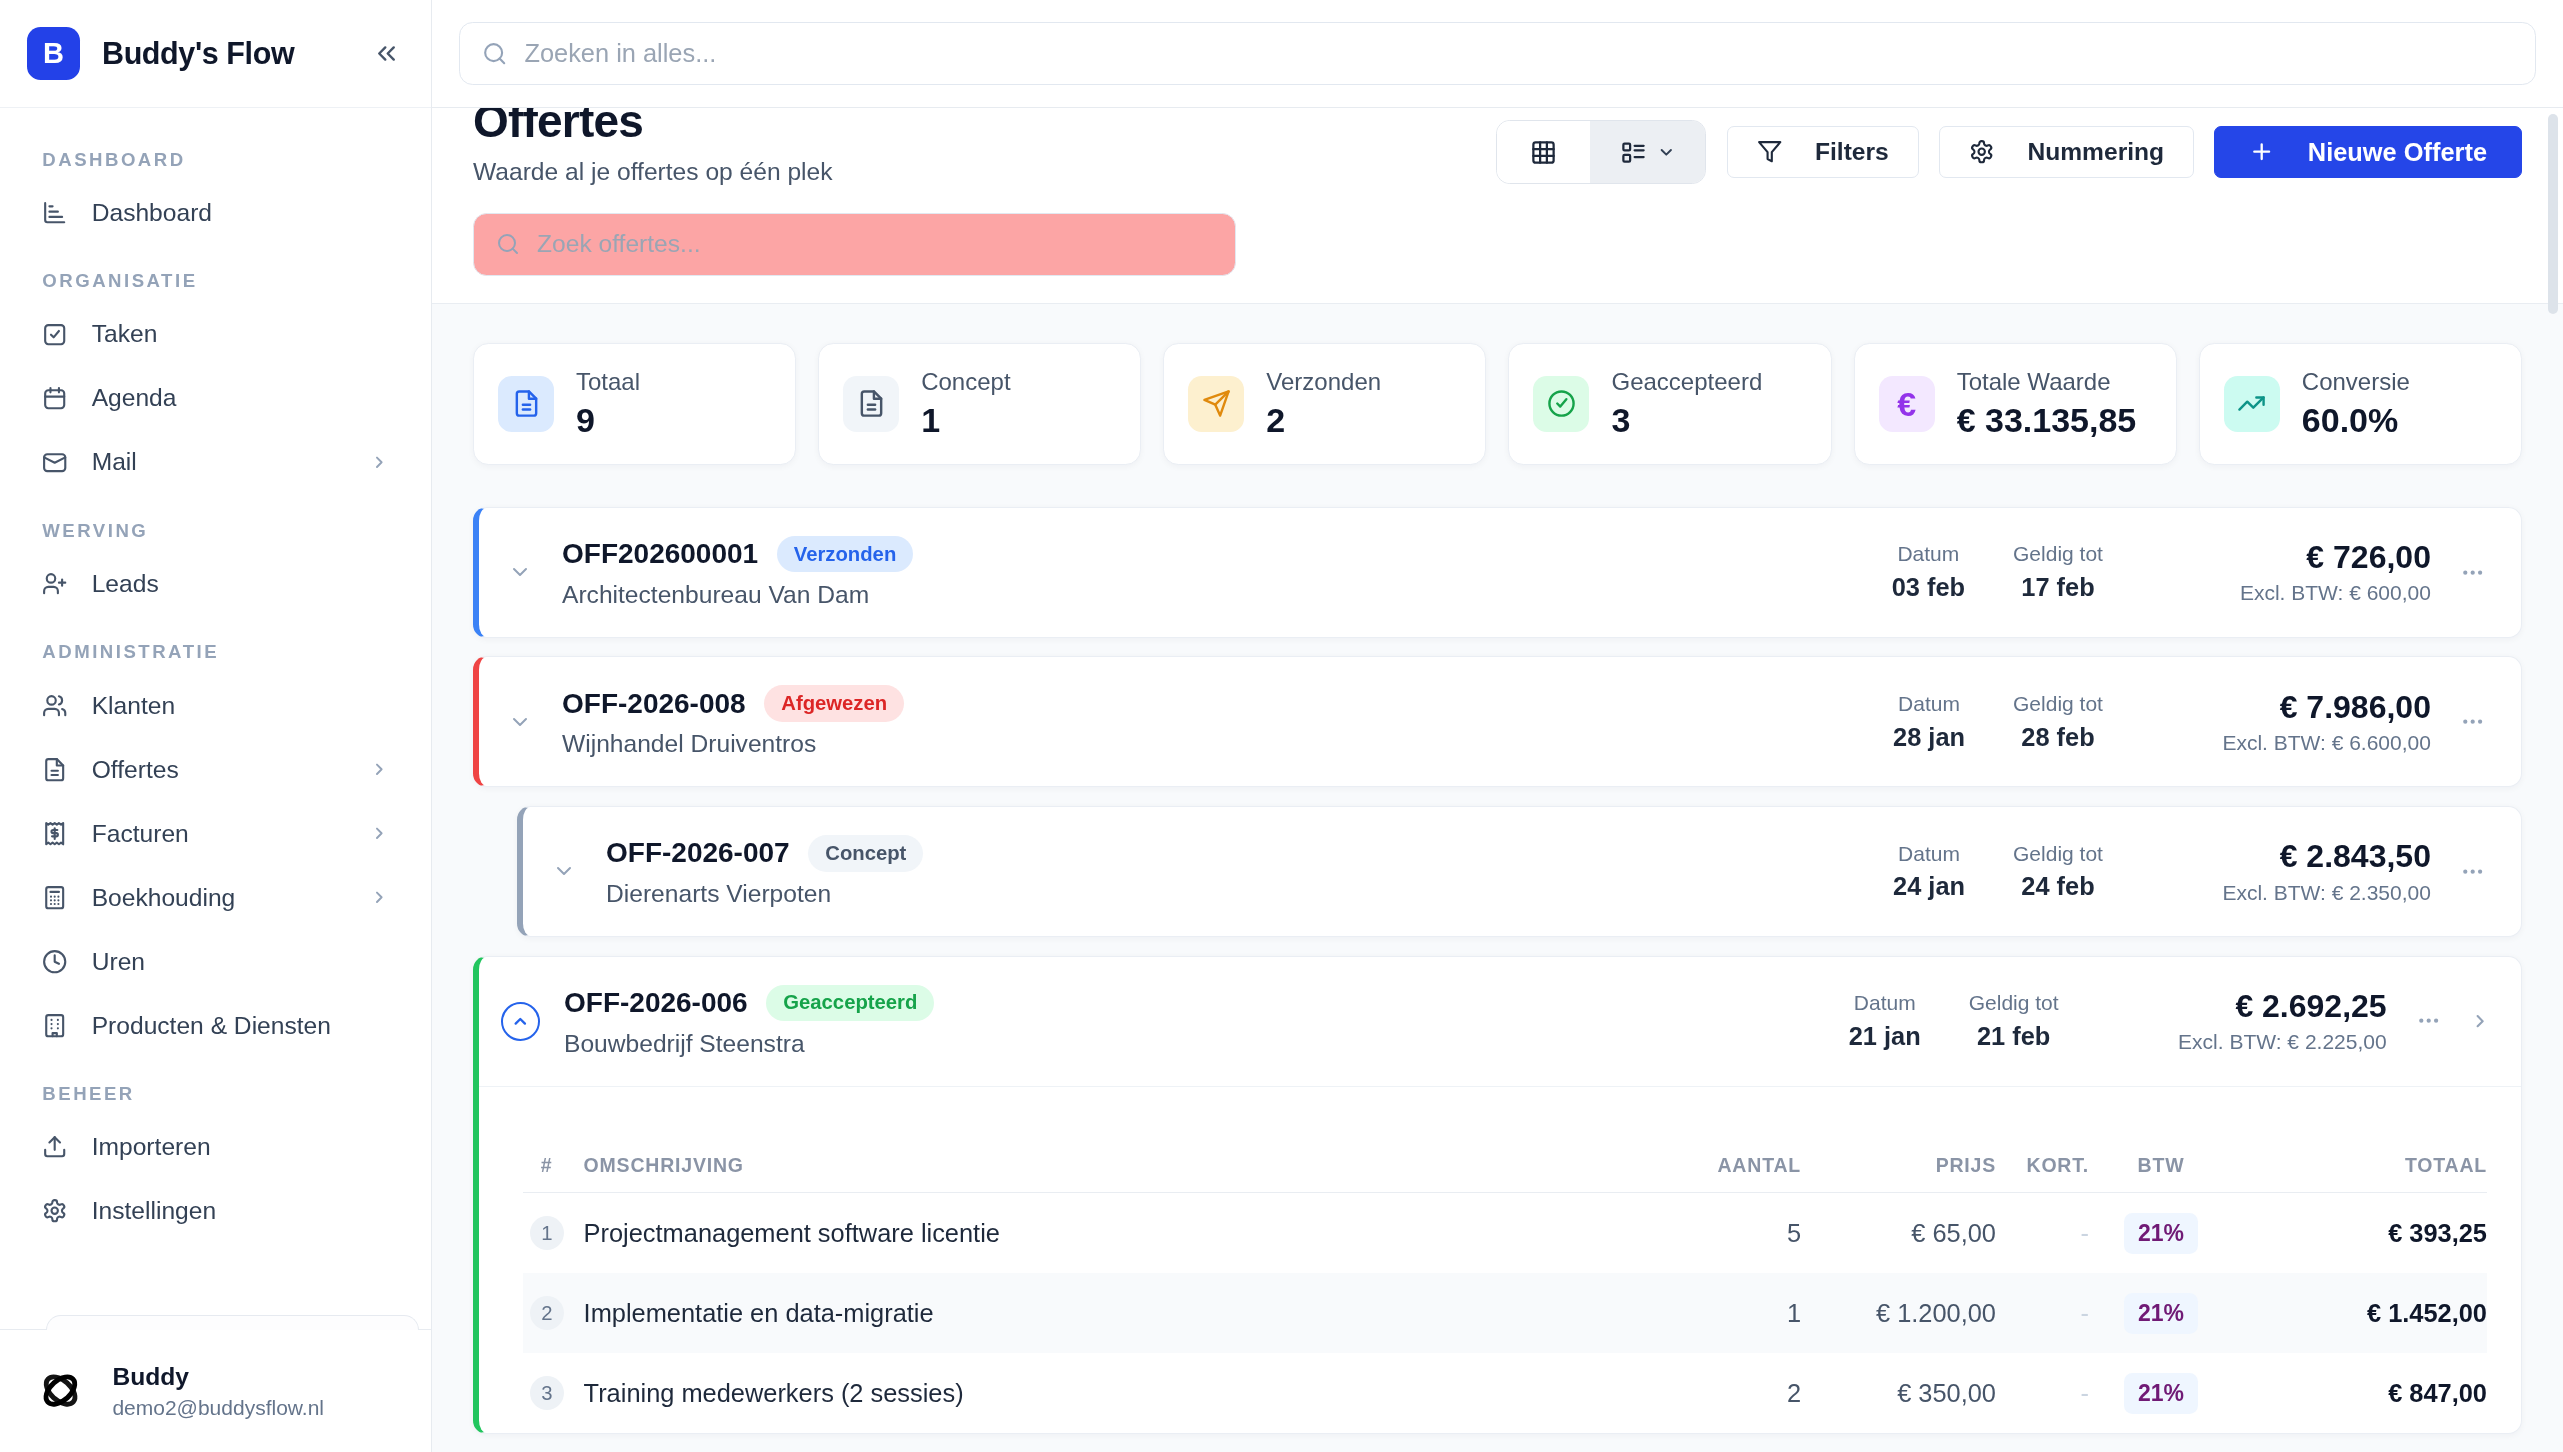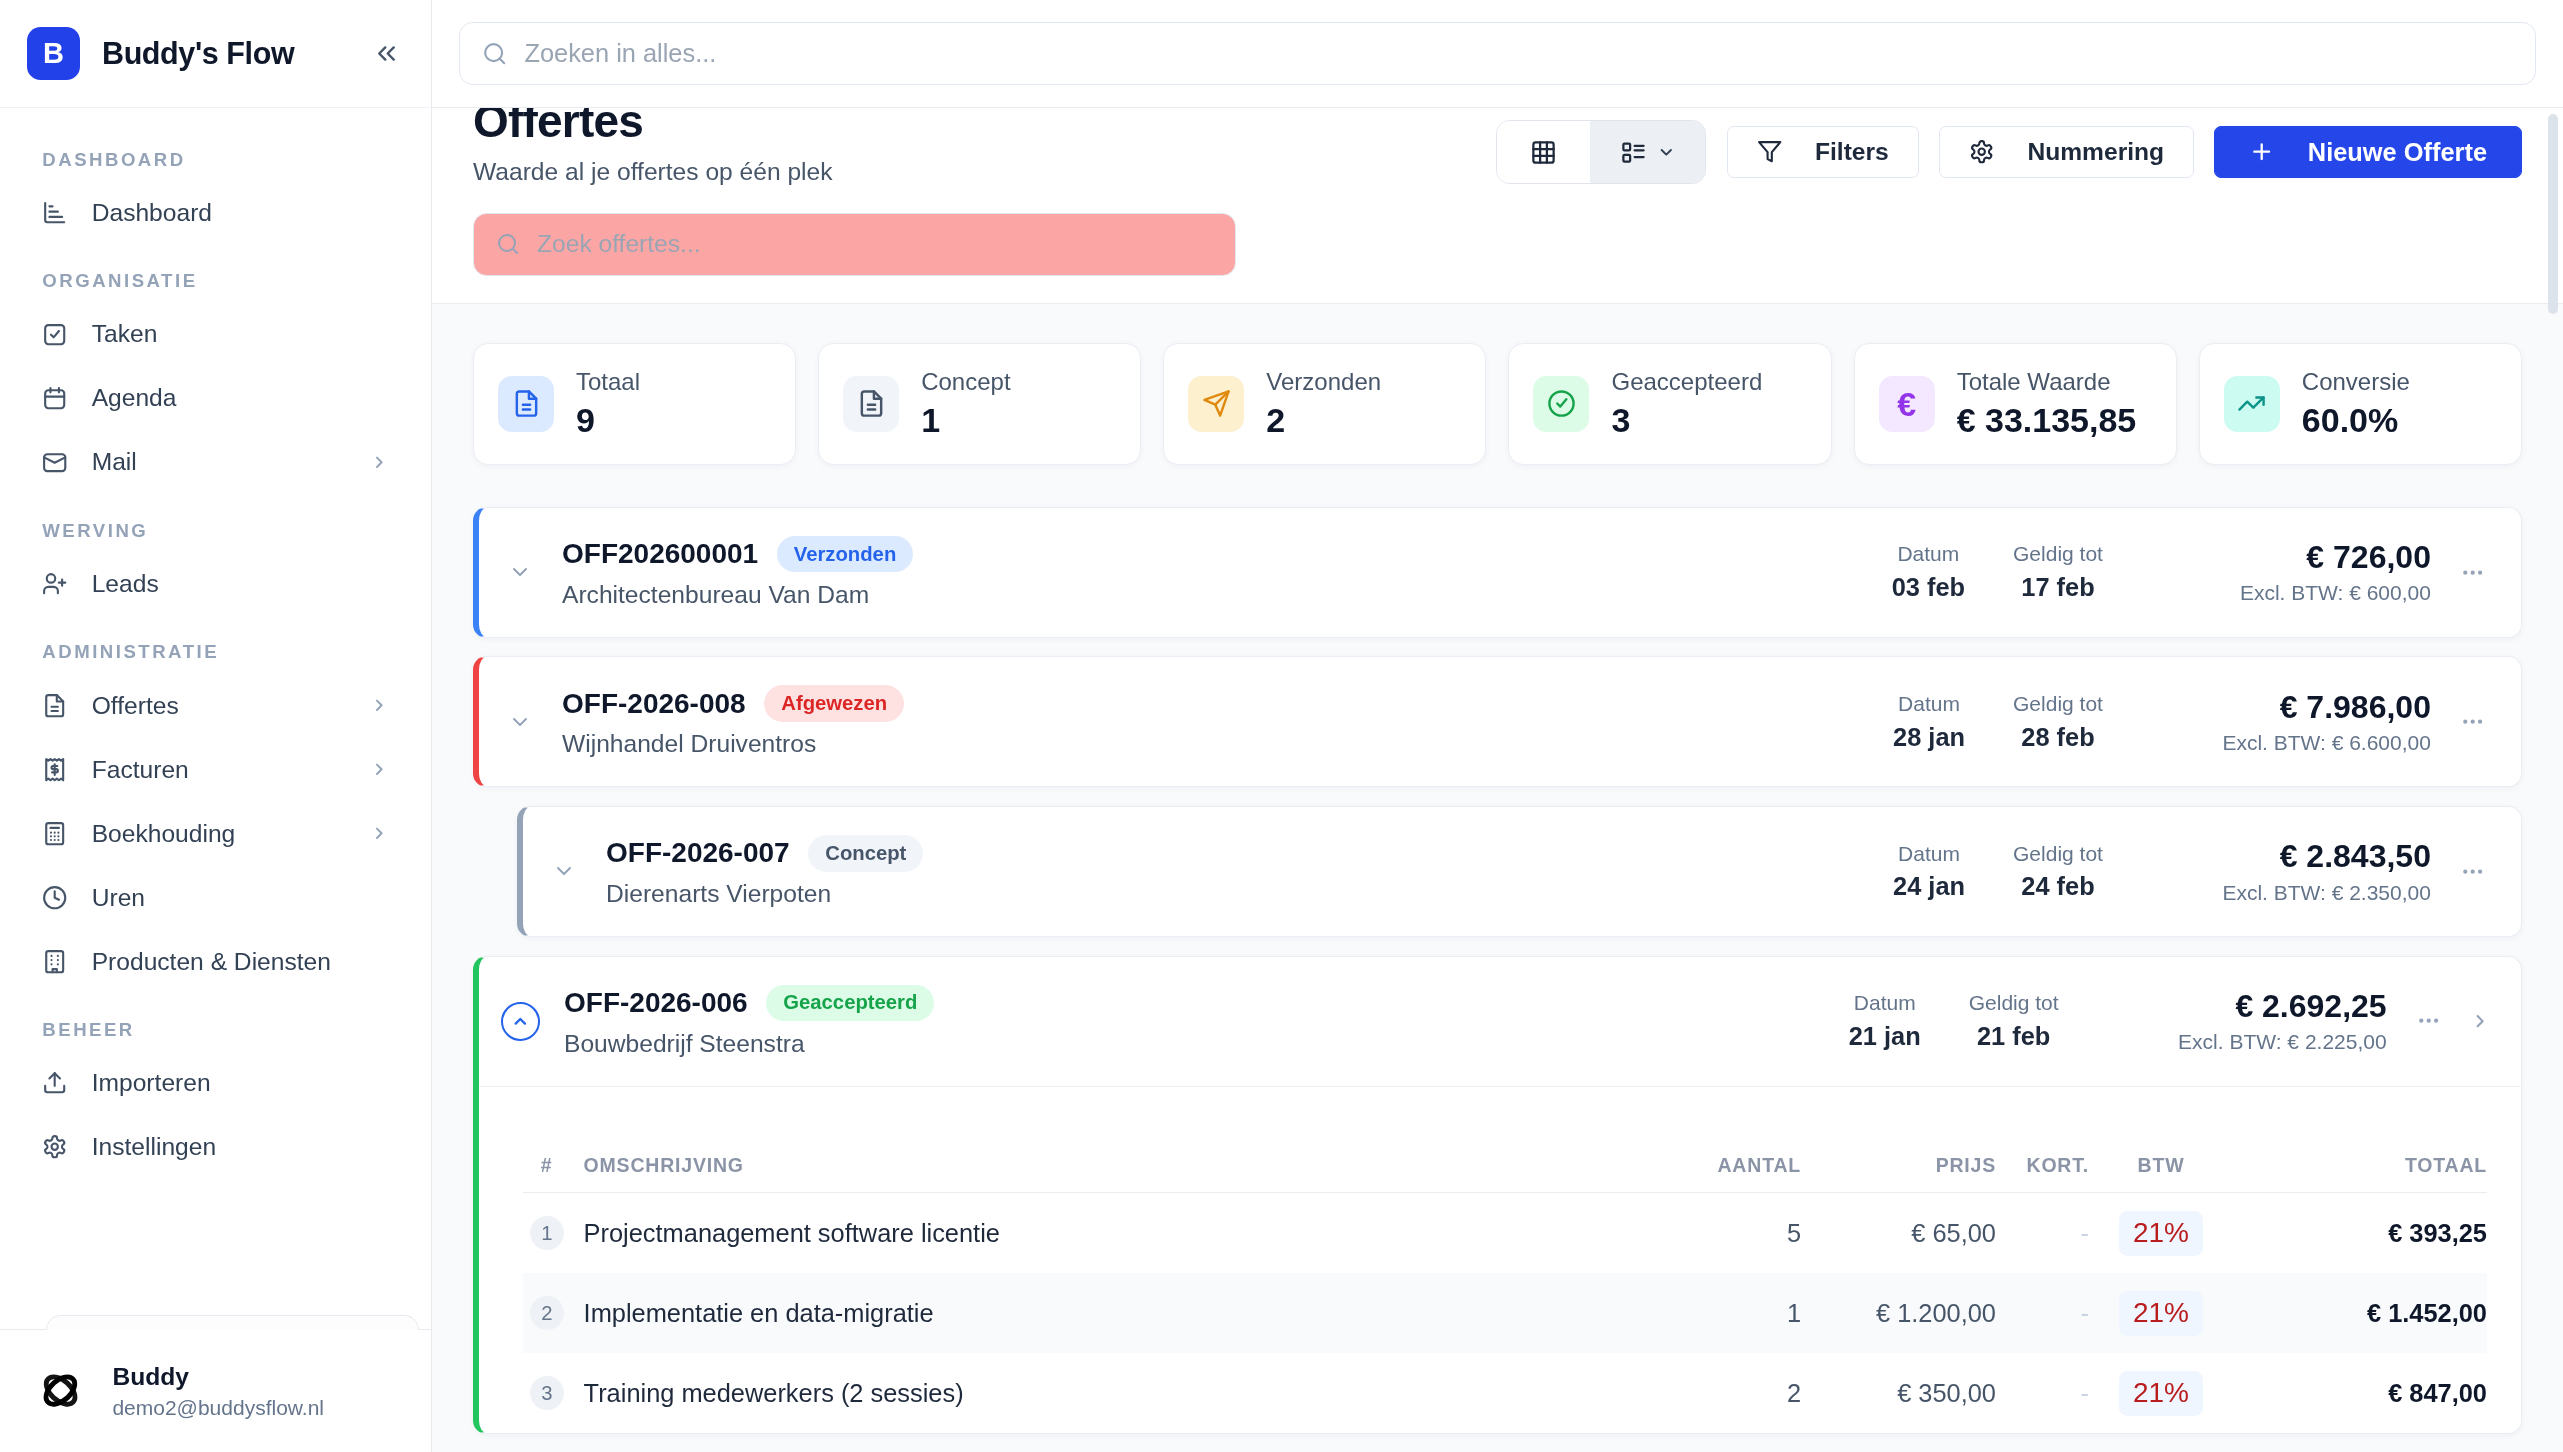--- a/index.html
+++ b/index.html
@@ -94,21 +94,21 @@
   .lt-head { font-size:19.5px; color:#8a94a6; font-weight:700; letter-spacing:0.8px; padding-bottom:15.3px; border-bottom:1.7px solid #e9edf2; }
   .lt-head .c-desc { padding-left:13.6px; }
   .c-right { text-align:right; }
   .c-center { text-align:center; }
   .lt-row { height:80px; font-size:25.4px; }
   .lt-row.alt { background:#f8fafc; }
   .num-circle { width:34px; height:34px; border-radius:50%; background:#eef2f6; color:#64748b; font-size:20.3px; display:flex; align-items:center; justify-content:center; margin:0 auto 0 6.8px; }
   .c-desc-v { padding-left:13.6px; color:#1e293b; }
   .c-muted { color:#475569; }
   .c-dash { color:#cbd5e1; }
-  .btw-pill { background:#eff6ff; color:#b91c1c; font-size:28px; font-weight:400; padding:6.8px 13.6px; border-radius:8.5px; justify-self:center; }
+  .btw-pill { background:#eff6ff; color:#701a75; font-size:23px; font-weight:700; padding:6.8px 13.6px; border-radius:8.5px; justify-self:center; }
   .c-total { font-weight:800; color:#0f172a; }
 
   .scroll-thumb { position:fixed; right:5.1px; top:114px; width:10.2px; height:200px; border-radius:6.8px; background:#dde3ea; }
 </style>
 </head>
 <body>
 
 <div class="app">
 
   <aside class="sidebar">
@@ -180,20 +180,31 @@
               <path d="M15 21v-2a4 4 0 0 0-4-4H6a4 4 0 0 0-4 4v2"></path>
               <circle cx="8.5" cy="7" r="4"></circle>
               <line x1="19" y1="8" x2="19" y2="14"></line>
               <line x1="22" y1="11" x2="16" y2="11"></line>
             </svg>
           </span>
         <span>Leads</span>
       </div>
 
       <div class="sb-label">ADMINISTRATIE</div>
+      <div class="sb-item">
+        <span class="ic">
+            <svg width="1em" height="1em" viewBox="0 0 24 24" fill="none" stroke="currentColor" stroke-width="2" stroke-linecap="round" stroke-linejoin="round">
+              <path d="M16 21v-2a4 4 0 0 0-4-4H6a4 4 0 0 0-4 4v2"></path>
+              <circle cx="9" cy="7" r="4"></circle>
+              <path d="M22 21v-2a4 4 0 0 0-3-3.87"></path>
+              <path d="M16 3.13a4 4 0 0 1 0 7.75"></path>
+            </svg>
+          </span>
+        <span>Klanten</span>
+      </div>
       <div class="sb-item">
         <span class="ic">
             <svg width="1em" height="1em" viewBox="0 0 24 24" fill="none" stroke="currentColor" stroke-width="2" stroke-linecap="round" stroke-linejoin="round">
               <path d="M14 2H6a2 2 0 0 0-2 2v16a2 2 0 0 0 2 2h12a2 2 0 0 0 2-2V8z"></path>
               <path d="M14 2v6h6"></path>
               <line x1="9" y1="13" x2="15" y2="13"></line>
               <line x1="9" y1="17" x2="15" y2="17"></line>
             </svg>
           </span>
         <span>Offertes</span>

